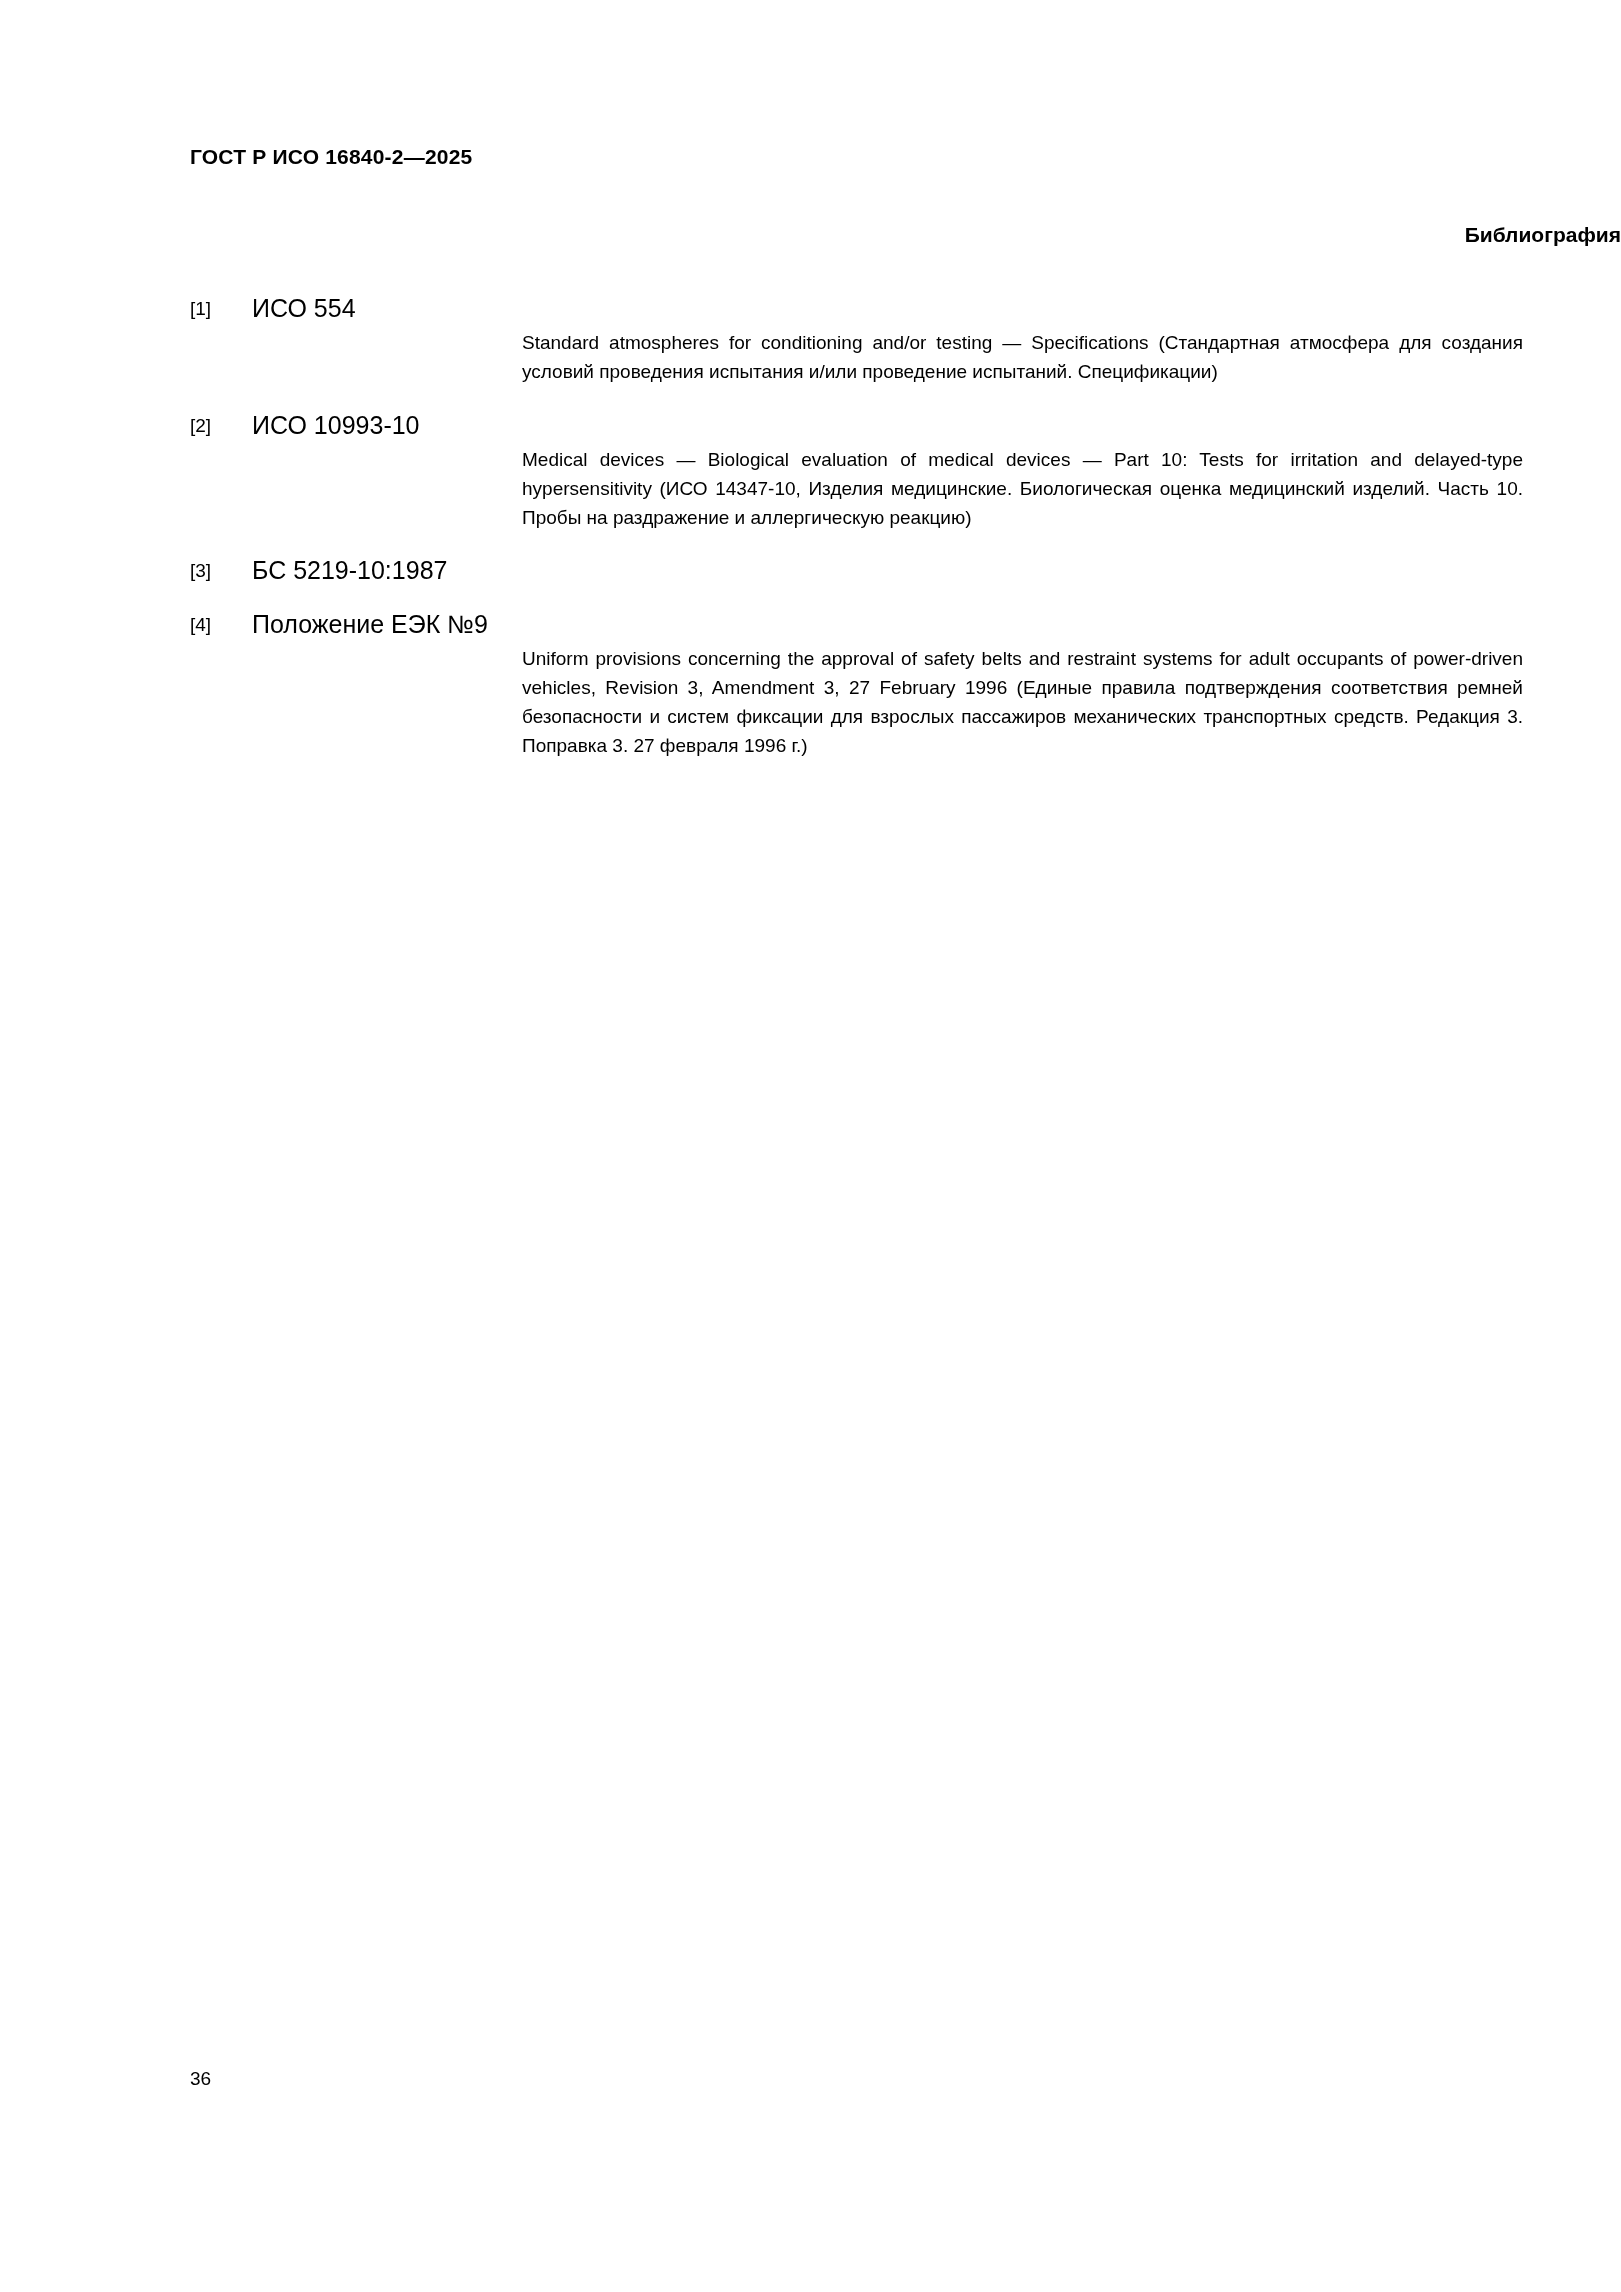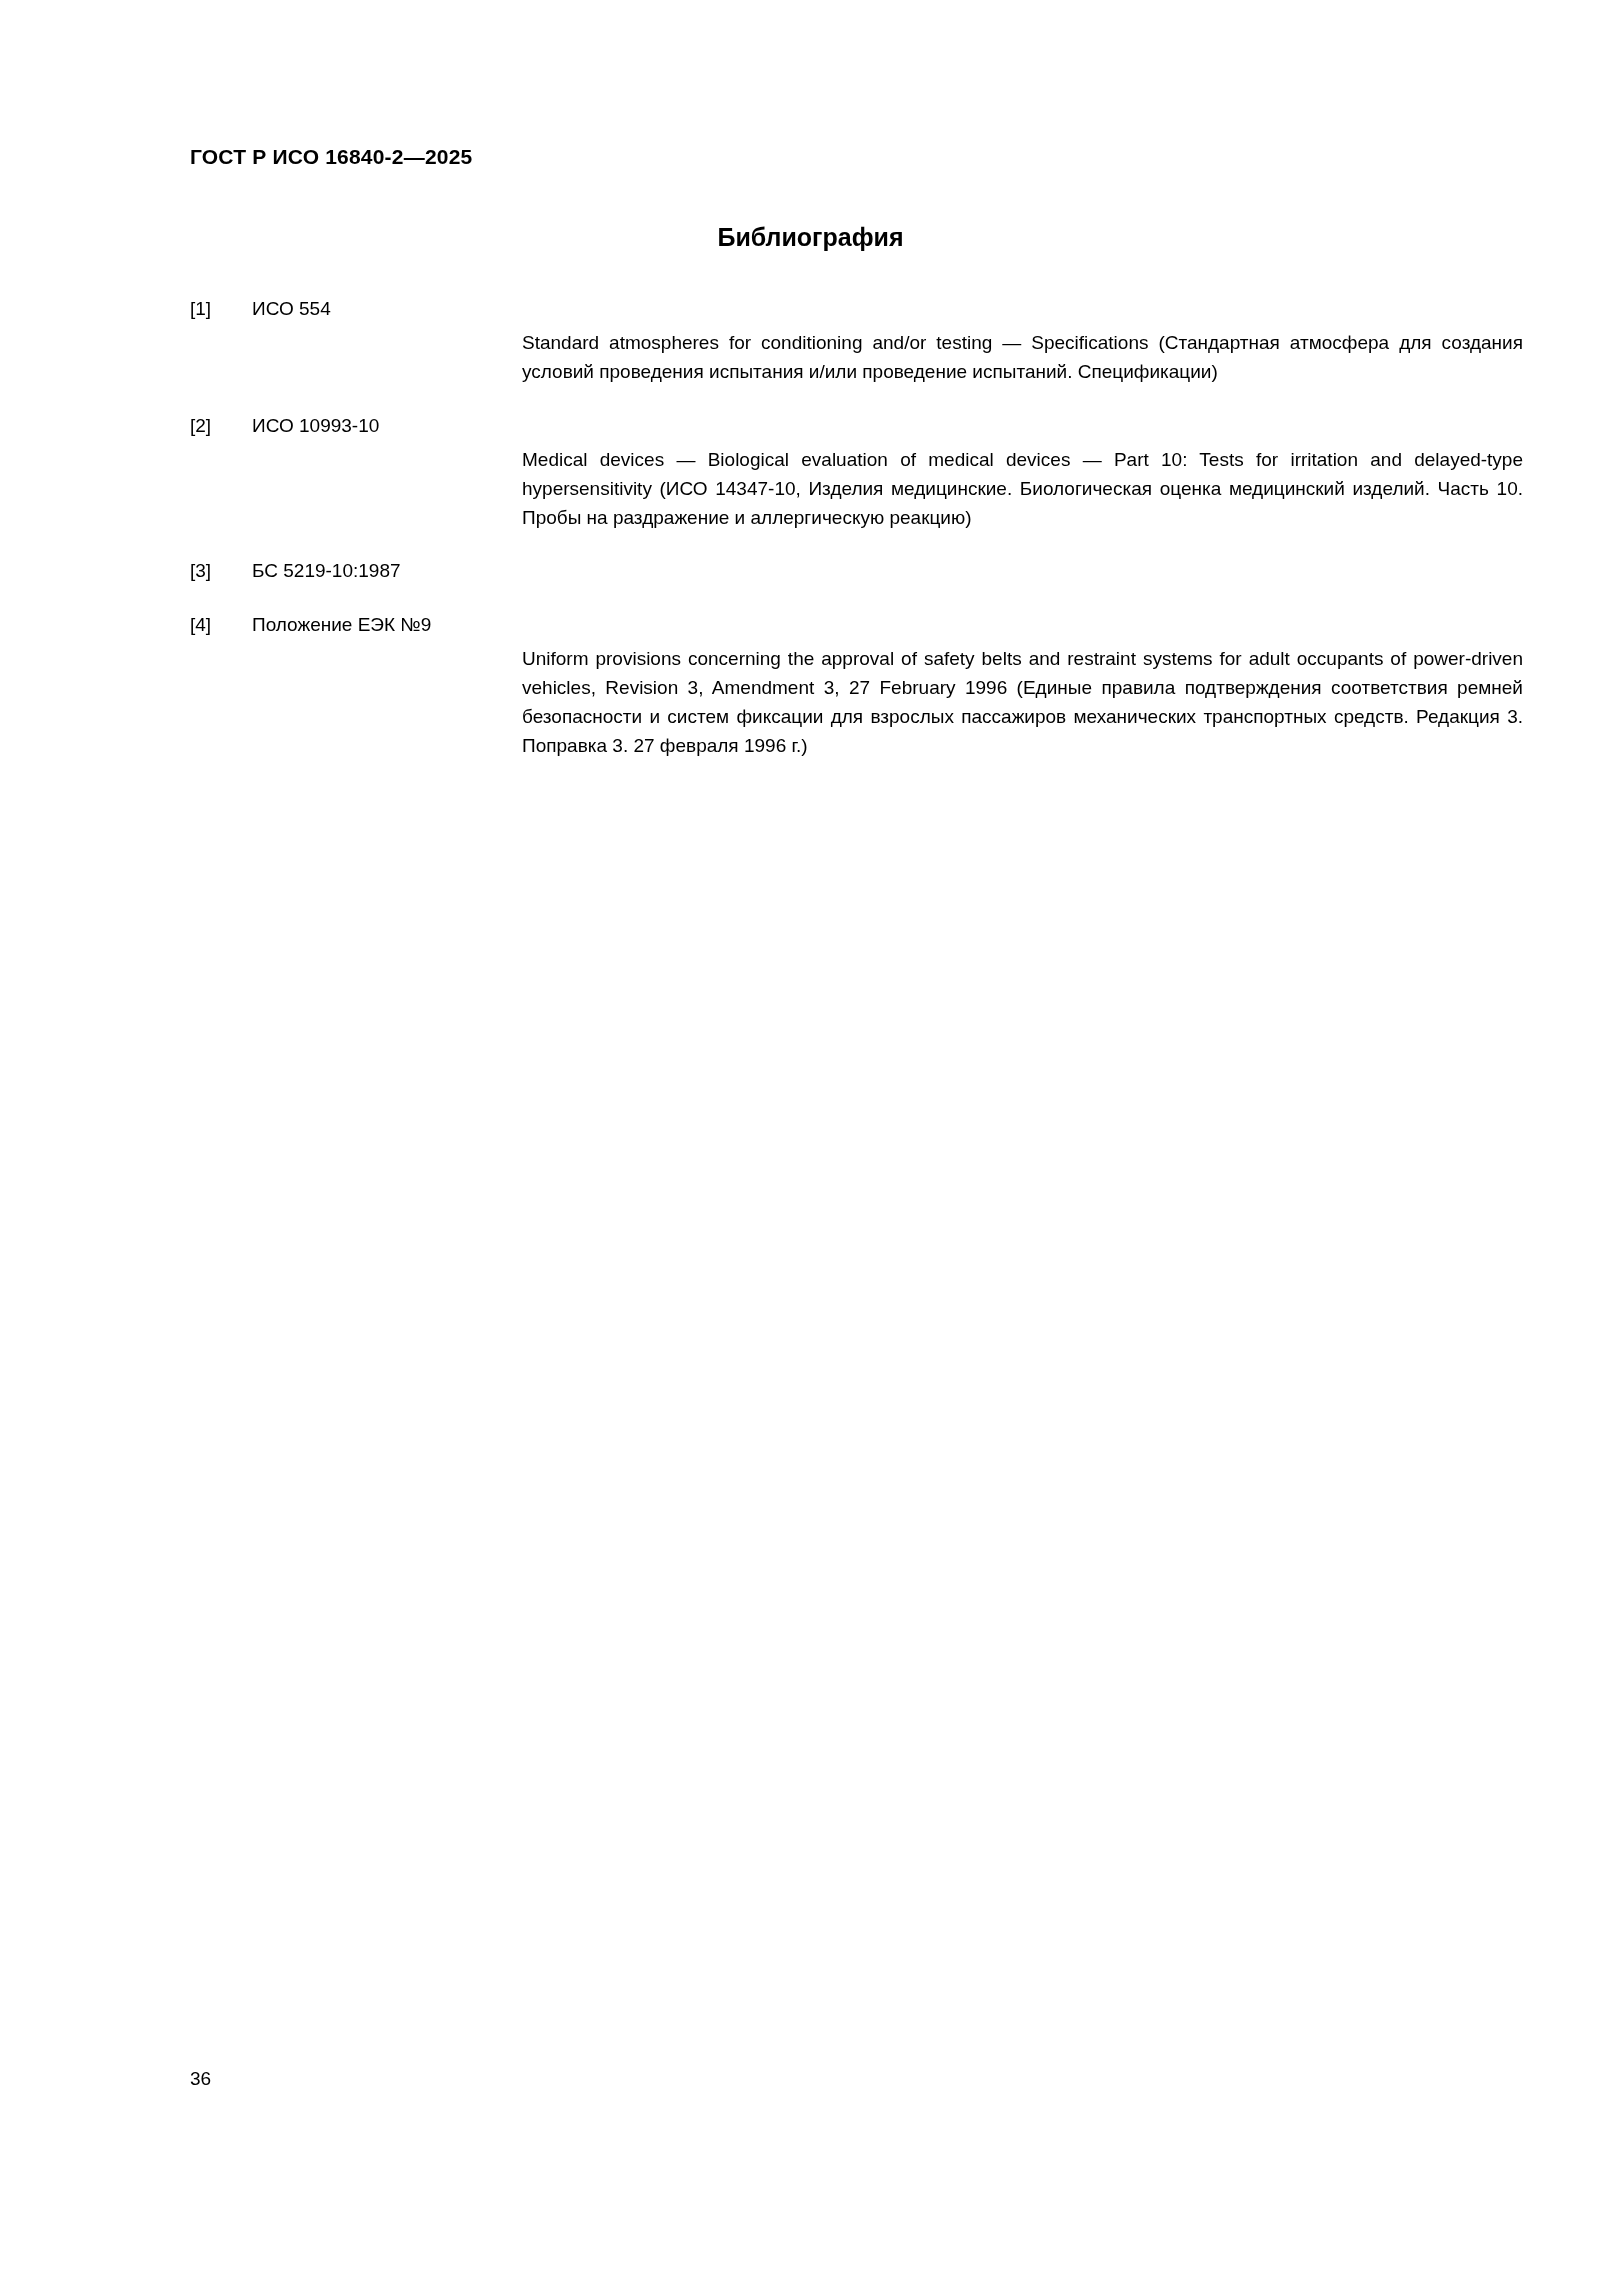--- a/index.html
+++ b/index.html
@@ -30,22 +30,22 @@
     font-size: 21px;
     font-weight: bold;
     letter-spacing: 0.2px;
     white-space: nowrap;
   }
   .section-title {
     position: absolute;
     left: 0;
     top: 223px;
     width: 1621px;
-    text-align: center;
-    font-size: 25px;
+    text-align: right;
+    font-size: 21px;
     font-weight: bold;
   }
   .biblio {
     position: absolute;
     left: 190px;
     top: 294px;
     width: 1333px;
   }
   .entry {
     display: flex;
@@ -54,21 +54,21 @@
   }
   .entry-num {
     width: 62px;
     flex: 0 0 62px;
     font-size: 19px;
     line-height: 29px;
   }
   .entry-src {
     width: 270px;
     flex: 0 0 270px;
-    font-size: 19px;
+    font-size: 25px;
     line-height: 29px;
   }
   .entry-text {
     flex: 1 1 auto;
     font-size: 19px;
     line-height: 29px;
     text-align: justify;
     text-justify: inter-word;
     hyphens: manual;
     margin-top: 34px;

